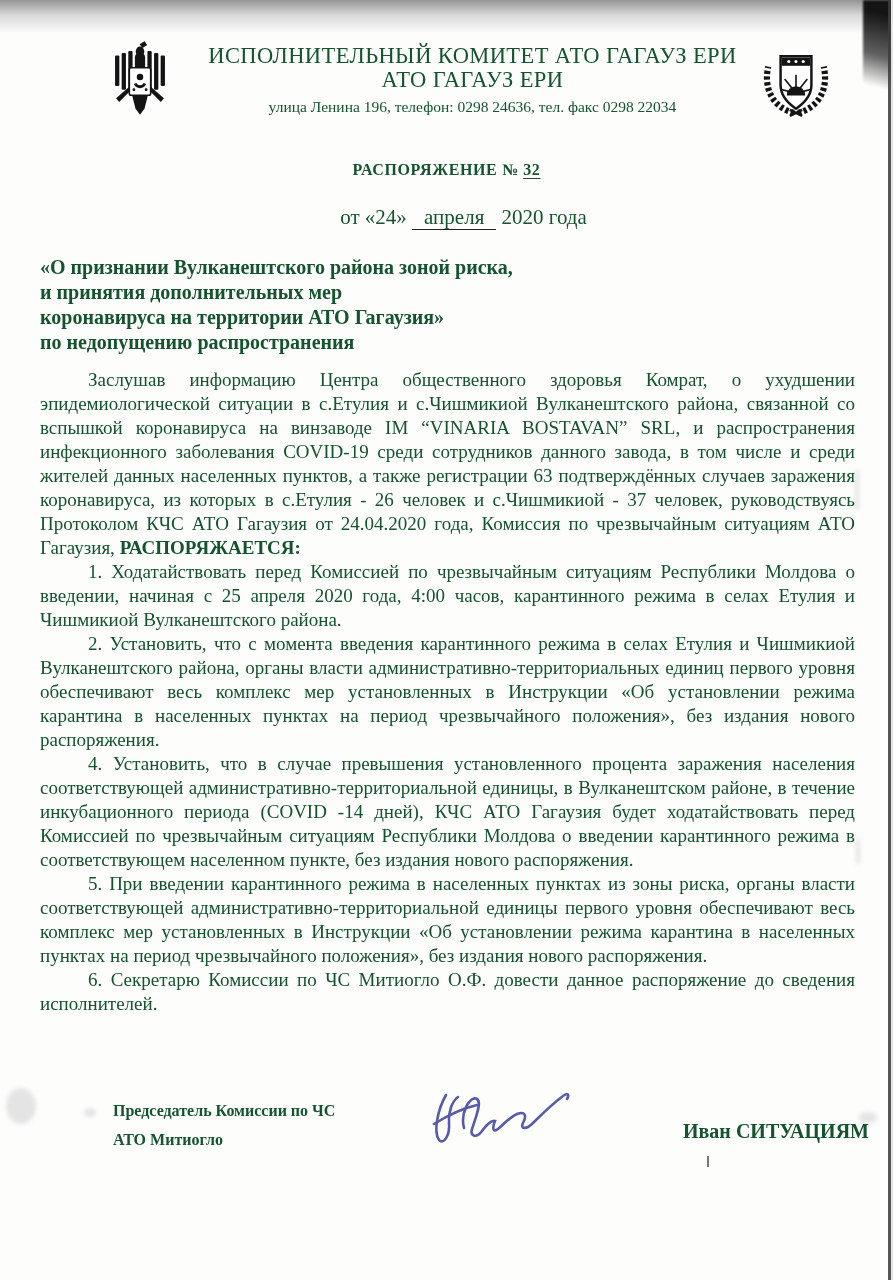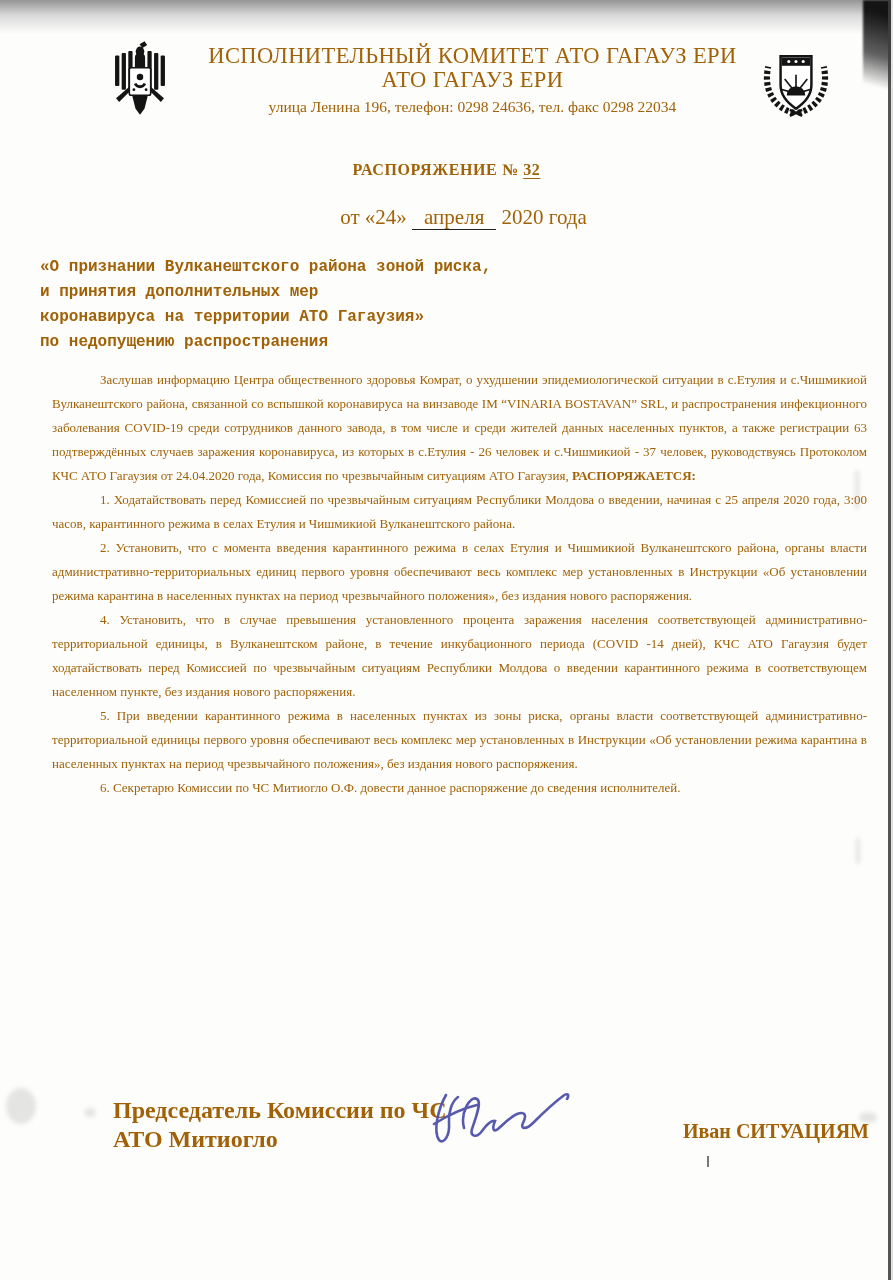--- a/index.html
+++ b/index.html
@@ -3,21 +3,21 @@
 <meta charset="utf-8">
 <style>
   html,body{margin:0;padding:0;background:#666;}
   .page{
     position:relative;
     width:893px;height:1280px;
     margin:0 auto;
     background:#fdfdfc;
     overflow:hidden;
     font-family:"Liberation Serif", serif;
-    color:#a16207;
+    color:#14532d;
   }
   
   .top-shade{position:absolute;top:0;left:0;right:0;height:34px;
     background:linear-gradient(180deg,#949494 0%,#d9d9d9 45%,rgba(255,255,255,0) 100%);}
   .corner-dark{position:absolute;top:0;right:0;width:30px;height:100px;
     background:linear-gradient(195deg,#141414 15%,rgba(45,45,45,.75) 55%,rgba(120,120,120,0) 85%);
     filter:blur(1px);}
   .right-line{position:absolute;top:0;bottom:0;right:2px;width:3px;background:#3d3d3d;opacity:.88;}
   .right-outer{position:absolute;top:0;bottom:0;right:0;width:2px;background:#e3e3e3;}
   .smudge{position:absolute;background:#dedede;border-radius:50%;filter:blur(2px);opacity:.8;}
@@ -36,30 +36,30 @@
 
   
   .doc-title{position:absolute;left:0;top:161px;width:100%;text-align:center;
     font-size:16px;font-weight:700;letter-spacing:.6px;}
   .doc-title .num{text-decoration:underline;text-underline-offset:3px;}
   .doc-date{position:absolute;left:0;top:205px;width:100%;text-align:center;font-size:21px;padding-left:17px;}
   .doc-date .blank{border-bottom:1.6px solid #222;padding:0 12px;}
 
   
   .subject{position:absolute;left:40px;top:255px;width:640px;
-    font-size:16px;font-weight:700;line-height:25px;font-family:Liberation Mono, monospace;}
+    font-size:20px;font-weight:700;line-height:25px;}
 
   
   .body-text{position:absolute;left:40px;top:368px;width:815px;
-    font-size:13px;line-height:24px;text-align:justify;margin-left:12px;}
+    font-size:19px;line-height:24px;text-align:justify;}
   .body-text p{margin:0;text-indent:48px;}
 
   
   .sig-title{position:absolute;left:113px;top:1096px;
-    font-size:24px;font-weight:700;line-height:29px;}
+    font-size:16px;font-weight:700;line-height:29px;}
   .sig-name{position:absolute;left:683px;top:1120px;
     font-size:20px;font-weight:700;white-space:nowrap;}
   .sig-ink{position:absolute;left:430px;top:1083px;width:150px;height:75px;}
   .sig-tick{position:absolute;left:707px;top:1156px;width:2px;height:11px;background:#555;opacity:.8;}
 </style>
 </head>
 <body>
 
 <div class="page">
 
@@ -133,21 +133,21 @@
 
   <div class="subject">
     <div>«О признании Вулканештского района зоной риска,</div>
     <div>и принятия дополнительных мер</div>
     <div>коронавируса на территории АТО Гагаузия»</div>
     <div>по недопущению распространения</div>
   </div>
 
   <div class="body-text">
     <p><span>Заслушав информацию Центра общественного здоровья Комрат, о ухудшении эпидемиологической ситуации в с.Етулия и с.Чишмикиой Вулканештского района, связанной со вспышкой коронавируса на винзаводе IM “VINARIA BOSTAVAN” SRL, и распространения инфекционного заболевания COVID-19 среди сотрудников данного завода, в том числе и среди жителей данных населенных пунктов, а также регистрации 63 подтверждённых случаев заражения коронавируса, из которых в с.Етулия - 26 человек и с.Чишмикиой - 37 человек, руководствуясь Протоколом КЧС АТО Гагаузия от 24.04.2020 года, Комиссия по чрезвычайным ситуациям АТО Гагаузия, </span><b>РАСПОРЯЖАЕТСЯ:</b></p>
-    <p>1. Ходатайствовать перед Комиссией по чрезвычайным ситуациям Республики Молдова о введении, начиная с 25 апреля 2020 года, 3:00 часов, карантинного режима в селах Етулия и Чишмикиой Вулканештского района.</p>
+    <p>1. Ходатайствовать перед Комиссией по чрезвычайным ситуациям Республики Молдова о введении, начиная с 25 апреля 2020 года, 4:00 часов, карантинного режима в селах Етулия и Чишмикиой Вулканештского района.</p>
     <p>2. Установить, что с момента введения карантинного режима в селах Етулия и Чишмикиой Вулканештского района, органы власти административно-территориальных единиц первого уровня обеспечивают весь комплекс мер установленных в Инструкции «Об установлении режима карантина в населенных пунктах на период чрезвычайного положения», без издания нового распоряжения.</p>
     <p>4. Установить, что в случае превышения установленного процента заражения населения соответствующей административно-территориальной единицы, в Вулканештском районе, в течение инкубационного периода (COVID -14 дней), КЧС АТО Гагаузия будет ходатайствовать перед Комиссией по чрезвычайным ситуациям Республики Молдова о введении карантинного режима в соответствующем населенном пункте, без издания нового распоряжения.</p>
     <p>5. При введении карантинного режима в населенных пунктах из зоны риска, органы власти соответствующей административно-территориальной единицы первого уровня обеспечивают весь комплекс мер установленных в Инструкции «Об установлении режима карантина в населенных пунктах на период чрезвычайного положения», без издания нового распоряжения.</p>
     <p>6. Секретарю Комиссии по ЧС Митиогло О.Ф. довести данное распоряжение до сведения исполнителей.</p>
   </div>
 
   <div class="sig-title">
     <div>Председатель Комиссии по ЧС</div>
     <div>АТО Митиогло</div>
   </div>

